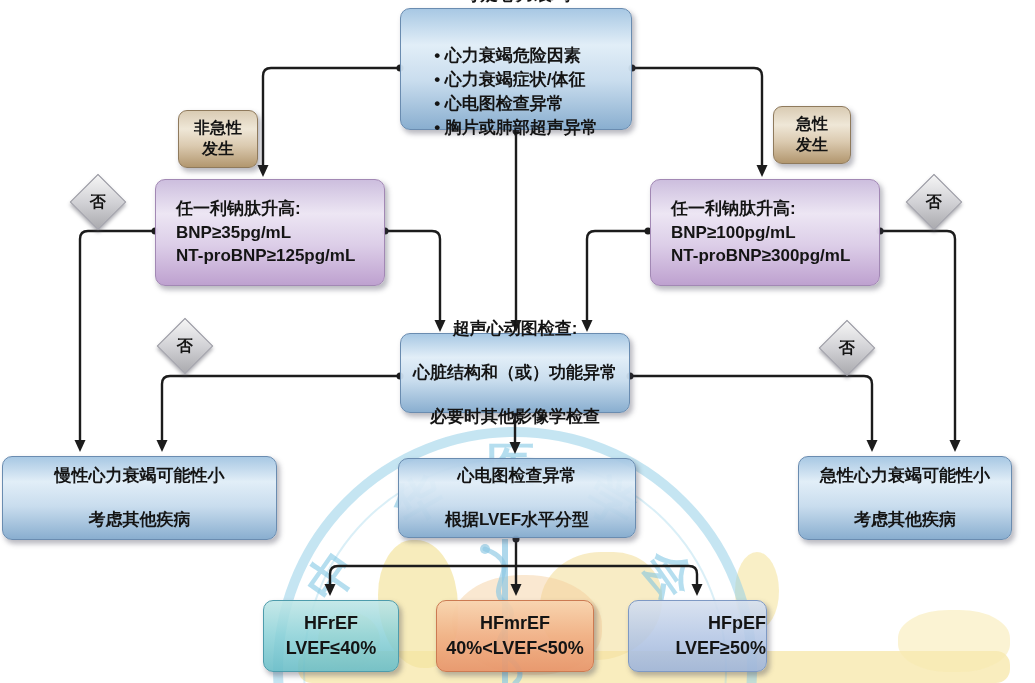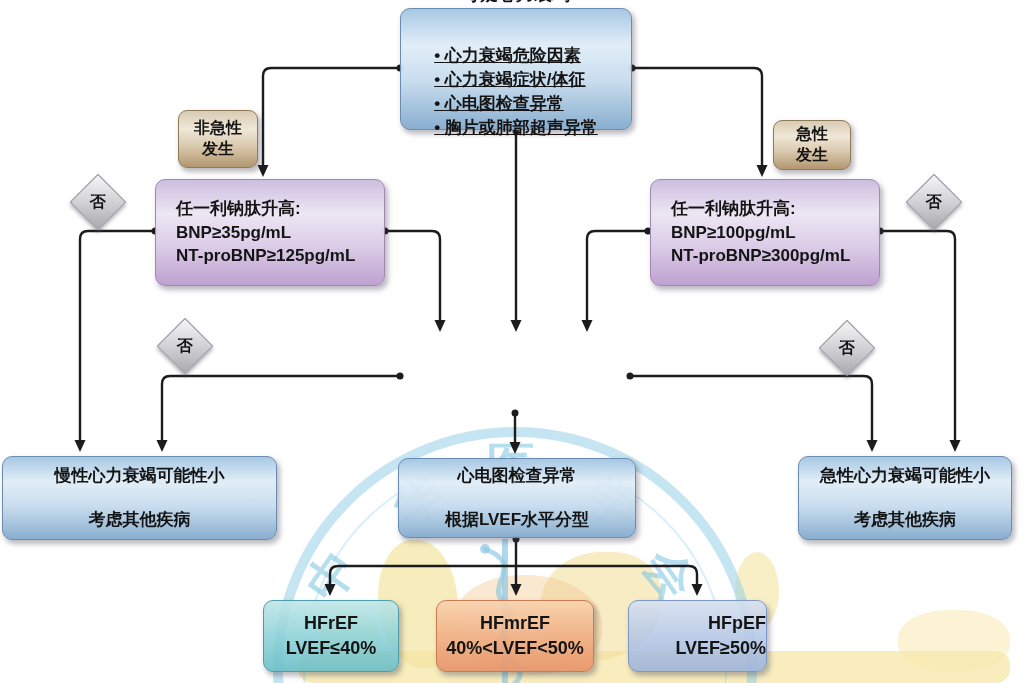--- a/index.html
+++ b/index.html
@@ -35,21 +35,21 @@
   .box-cyan{background:linear-gradient(180deg,rgba(191,230,230,.9) 0%,rgba(138,209,215,.85) 48%,
             rgba(106,189,199,.9) 100%);border:1.5px solid #4e9cac;}
   .box-orange{background:linear-gradient(180deg,rgba(248,211,174,.92) 0%,rgba(240,173,130,.88) 50%,
             rgba(231,148,106,.92) 100%);border:1.5px solid #cc7a52;}
   .box-peri{background:linear-gradient(180deg,rgba(214,224,239,.92) 0%,rgba(181,199,229,.88) 50%,
             rgba(159,181,217,.92) 100%);border:1.5px solid #7e99c4;}
 
   .n-title{font-size:18px;margin-bottom:1px;}
   .n-line{font-size:17px;text-align:right;}
   .n-line-lg{font-size:18px;}
-  .bullets{list-style:none;margin:16px;padding:0;display:inline-block;text-align:left;text-decoration:underline;}
+  .bullets{list-style:none;margin:16px;padding:0;display:inline-block;text-align:left;}
   .bullets li{font-size:17px;line-height:1.42;}
   .bullets li::before{content:"\2022\00a0";}
   .left-align{align-items:flex-start;text-align:left;padding-left:20px;}
   .tan-line{font-size:16px;line-height:1.3;}
 
   
   .diamond{position:absolute;width:38px;height:38px;transform:rotate(45deg);
            background:linear-gradient(135deg,#f5f5f5 0%,#d2d2d6 50%,#aaaaae 100%);
            border:1px solid #90909a;box-shadow:2px 2px 4px rgba(80,80,90,.45);
            display:flex;align-items:center;justify-content:center;}
@@ -158,37 +158,42 @@
       <li>心电图检查异常</li>
       <li>胸片或肺部超声异常</li>
     </ul>
   </div>
 
   <div class="node box-tan" style="left:178px;top:110px;width:80px;height:58px;">
     <div class="tan-line">非急性</div>
     <div class="tan-line">发生</div>
   </div>
 
-  <div class="node box-tan" style="left:773px;top:120px;width:78px;height:50px;">
+  <div class="node box-tan" style="left:773px;top:106px;width:78px;height:58px;">
     <div class="tan-line">急性</div>
     <div class="tan-line">发生</div>
   </div>
 
   <div class="node box-purple left-align" style="left:155px;top:179px;width:230px;height:107px;">
     <div class="n-line">任一利钠肽升高:</div>
     <div class="n-line">BNP≥35pg/mL</div>
     <div class="n-line">NT-proBNP≥125pg/mL</div>
   </div>
 
   <div class="node box-purple left-align" style="left:650px;top:179px;width:230px;height:107px;">
     <div class="n-line">任一利钠肽升高:</div>
     <div class="n-line">BNP≥100pg/mL</div>
     <div class="n-line">NT-proBNP≥300pg/mL</div>
   </div>
 
+  <div class="node box-blue" style="left:400px;top:333px;width:230px;height:80px;">
+    <div class="n-line">超声心动图检查:</div>
+    <div class="n-line">心脏结构和（或）功能异常</div>
+    <div class="n-line">必要时其他影像学检查</div>
+  </div>
 
   <div class="node box-blue" style="left:2px;top:456px;width:275px;height:84px;">
     <div class="n-line">慢性心力衰竭可能性小</div>
     <div class="n-line">考虑其他疾病</div>
   </div>
 
   <div class="node box-blue" style="left:798px;top:456px;width:214px;height:84px;">
     <div class="n-line">急性心力衰竭可能性小</div>
     <div class="n-line">考虑其他疾病</div>
   </div>

